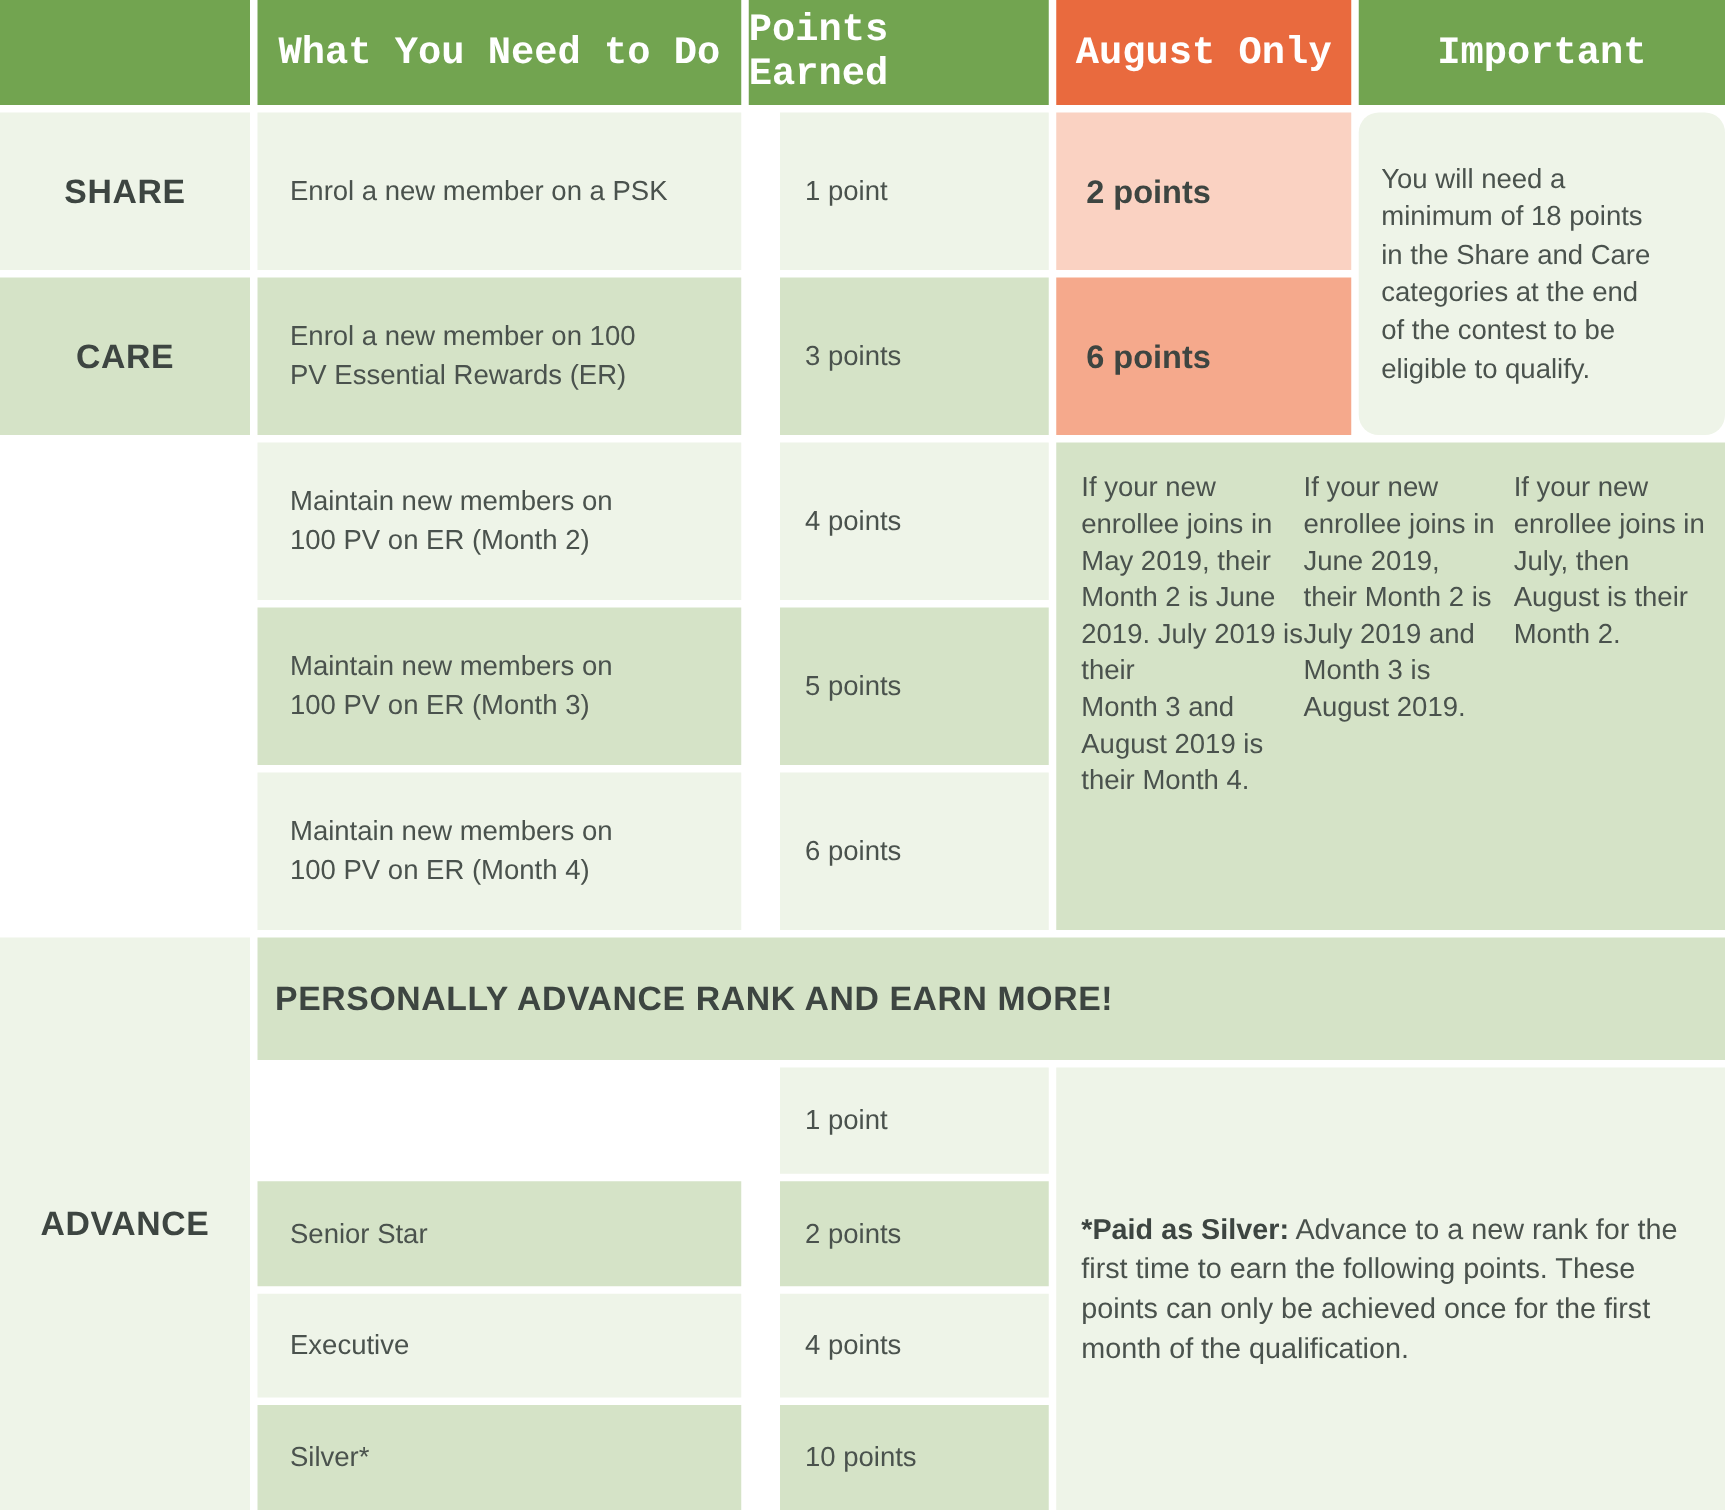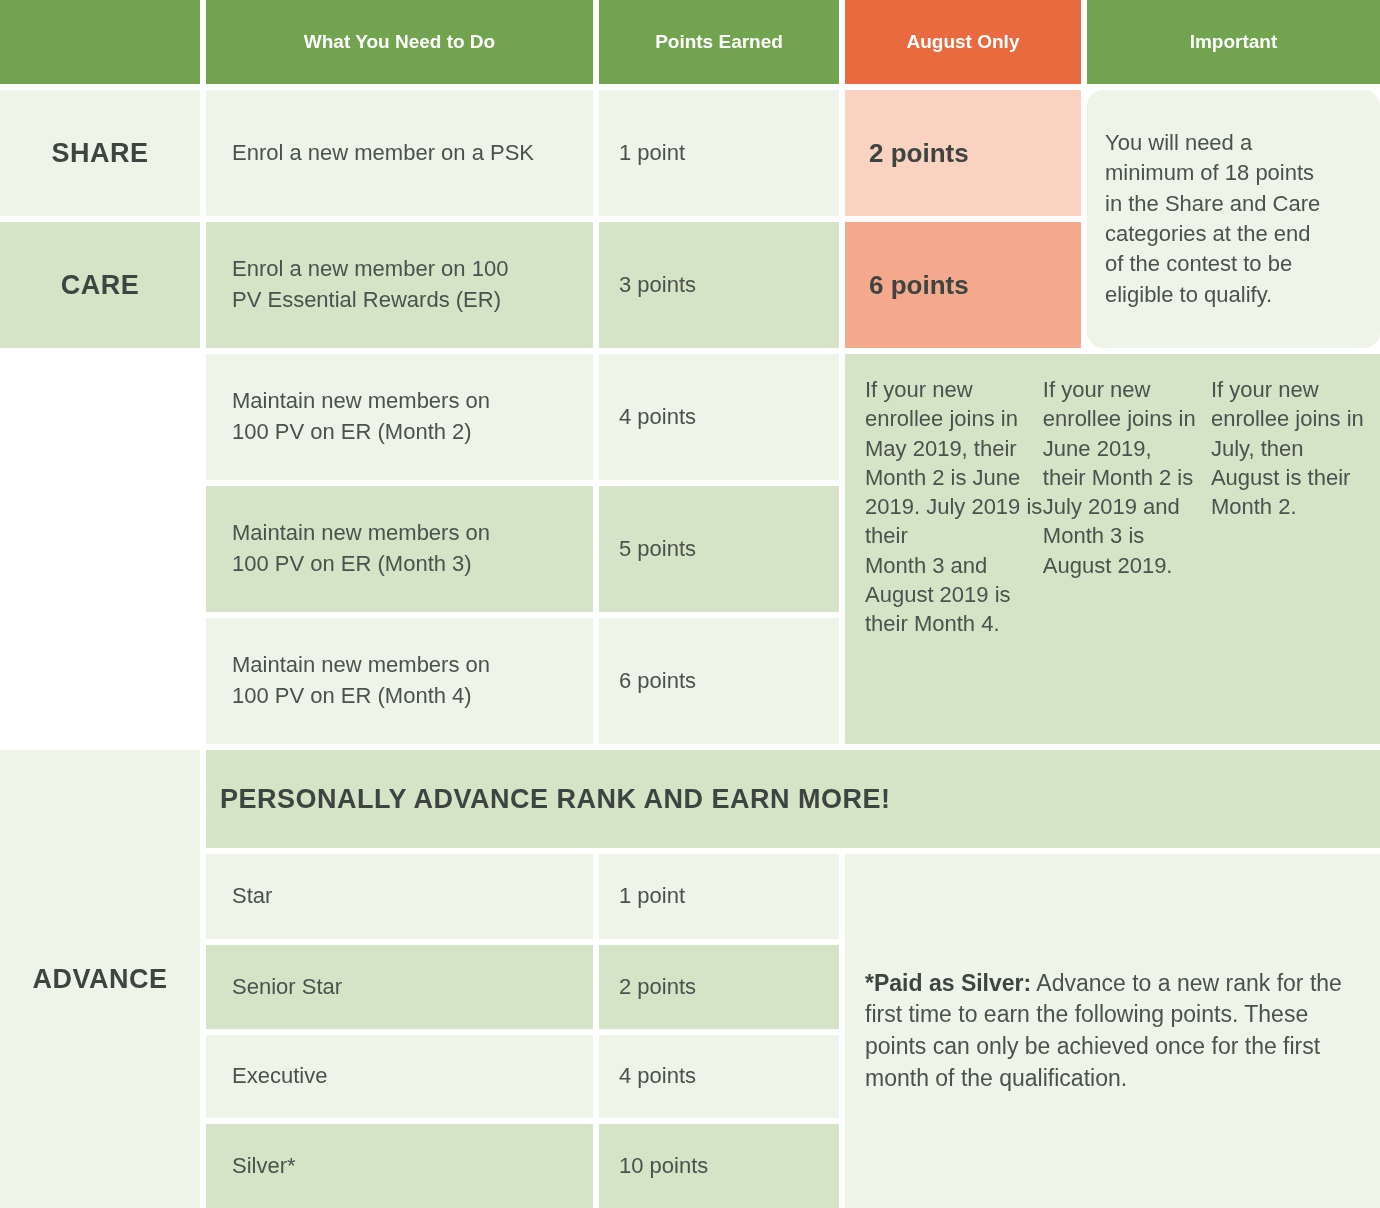--- a/index.html
+++ b/index.html
@@ -9,27 +9,27 @@
     width:1380px;height:1208px;
     grid-template-columns:200px 387px 240px 236px 293px;
     grid-template-rows:84px 126px 126px 126px 126px 126px 98px 85px 84px 83px 84px;
     gap:6px;
     background:#ffffff;
     overflow:hidden;
   }
   .cell{display:flex;align-items:center;box-sizing:border-box;}
   .light{background:var(--cell-light,#eef4e8);}
   .medium{background:var(--cell-medium,#d5e3c7);}
-  .header{justify-content:center;font-weight:bold;font-size:19px;color:#ffffff;background:var(--header-green,#72a450);}
+  .header{justify-content:center;font-weight:bold;font-size:31px;color:#ffffff;background:var(--header-green,#72a450);font-family:Liberation Mono, monospace;}
   .orange{background:var(--accent-orange,#e96a3e);}
   .peach-light{background:var(--peach-light,#fad2c2);}
   .peach-dark{background:var(--peach-dark,#f5a98c);}
   .cat{justify-content:center;font-weight:bold;font-size:27px;color:var(--text-dark,#3d4541);letter-spacing:.5px;}
   .body{padding:0 30px 0 26px;font-size:22px;color:var(--text-body,#4a524d);line-height:1.4;}
-  .points{padding:0 10px 0 20px;}
+  .points{padding:0 10px 0 20px;margin-left:25px;}
   .august{padding-left:24px;font-weight:bold;font-size:26px;color:var(--text-dark,#3d4541);}
   .pre{white-space:pre-line;}
   .important-panel{padding:0 18px 0 18px;font-size:22px;color:var(--text-body,#4a524d);line-height:1.38;border-radius:16px;}
   .notes-panel{flex-direction:row;align-items:flex-start;justify-content:center;padding:11px 16px 0 20px;font-size:22px;color:var(--text-body,#4a524d);}
   .notes-panel p{margin:10px 0;line-height:1.33;}
   .notes-panel p.bold-note{font-weight:bold;color:var(--text-dark,#3d4541);}
   .advance-header{padding-left:14px;font-weight:bold;font-size:27px;color:var(--text-dark,#3d4541);letter-spacing:.5px;}
   .advance-note-panel{padding:0 16px 0 20px;font-size:23px;color:var(--text-body,#4a524d);}
   .advance-note-panel p{margin:0;line-height:1.38;}
   .advance-note-panel strong{color:var(--text-dark,#3d4541);}
@@ -78,21 +78,20 @@
     <p class="pre">If your new enrollee joins in June 2019,
 their Month 2 is July 2019 and Month 3 is
 August 2019.</p>
     <p class="pre">If your new enrollee joins in July, then
 August is their Month 2.</p>
   </div>
 
   <div class="cell cat light" style="grid-area:7/1/12/2">ADVANCE</div>
   <div class="cell advance-header medium" style="grid-area:7/2/8/6">PERSONALLY ADVANCE RANK AND EARN MORE!</div>
 
-  <div class="cell body light" style="grid-area:8/2/9/3">Star</div>
   <div class="cell body points light" style="grid-area:8/3/9/4">1 point</div>
   <div class="cell body medium" style="grid-area:9/2/10/3">Senior Star</div>
   <div class="cell body points medium" style="grid-area:9/3/10/4">2 points</div>
   <div class="cell body light" style="grid-area:10/2/11/3">Executive</div>
   <div class="cell body points light" style="grid-area:10/3/11/4">4 points</div>
   <div class="cell body medium" style="grid-area:11/2/12/3">Silver*</div>
   <div class="cell body points medium" style="grid-area:11/3/12/4">10 points</div>
 
   <div class="cell advance-note-panel light" style="grid-area:8/4/12/6">
     <p><strong>*Paid as Silver:</strong><span> Advance to a new rank for the first time to earn the following points. These points can only be achieved once for the first month of the qualification.</span></p>

